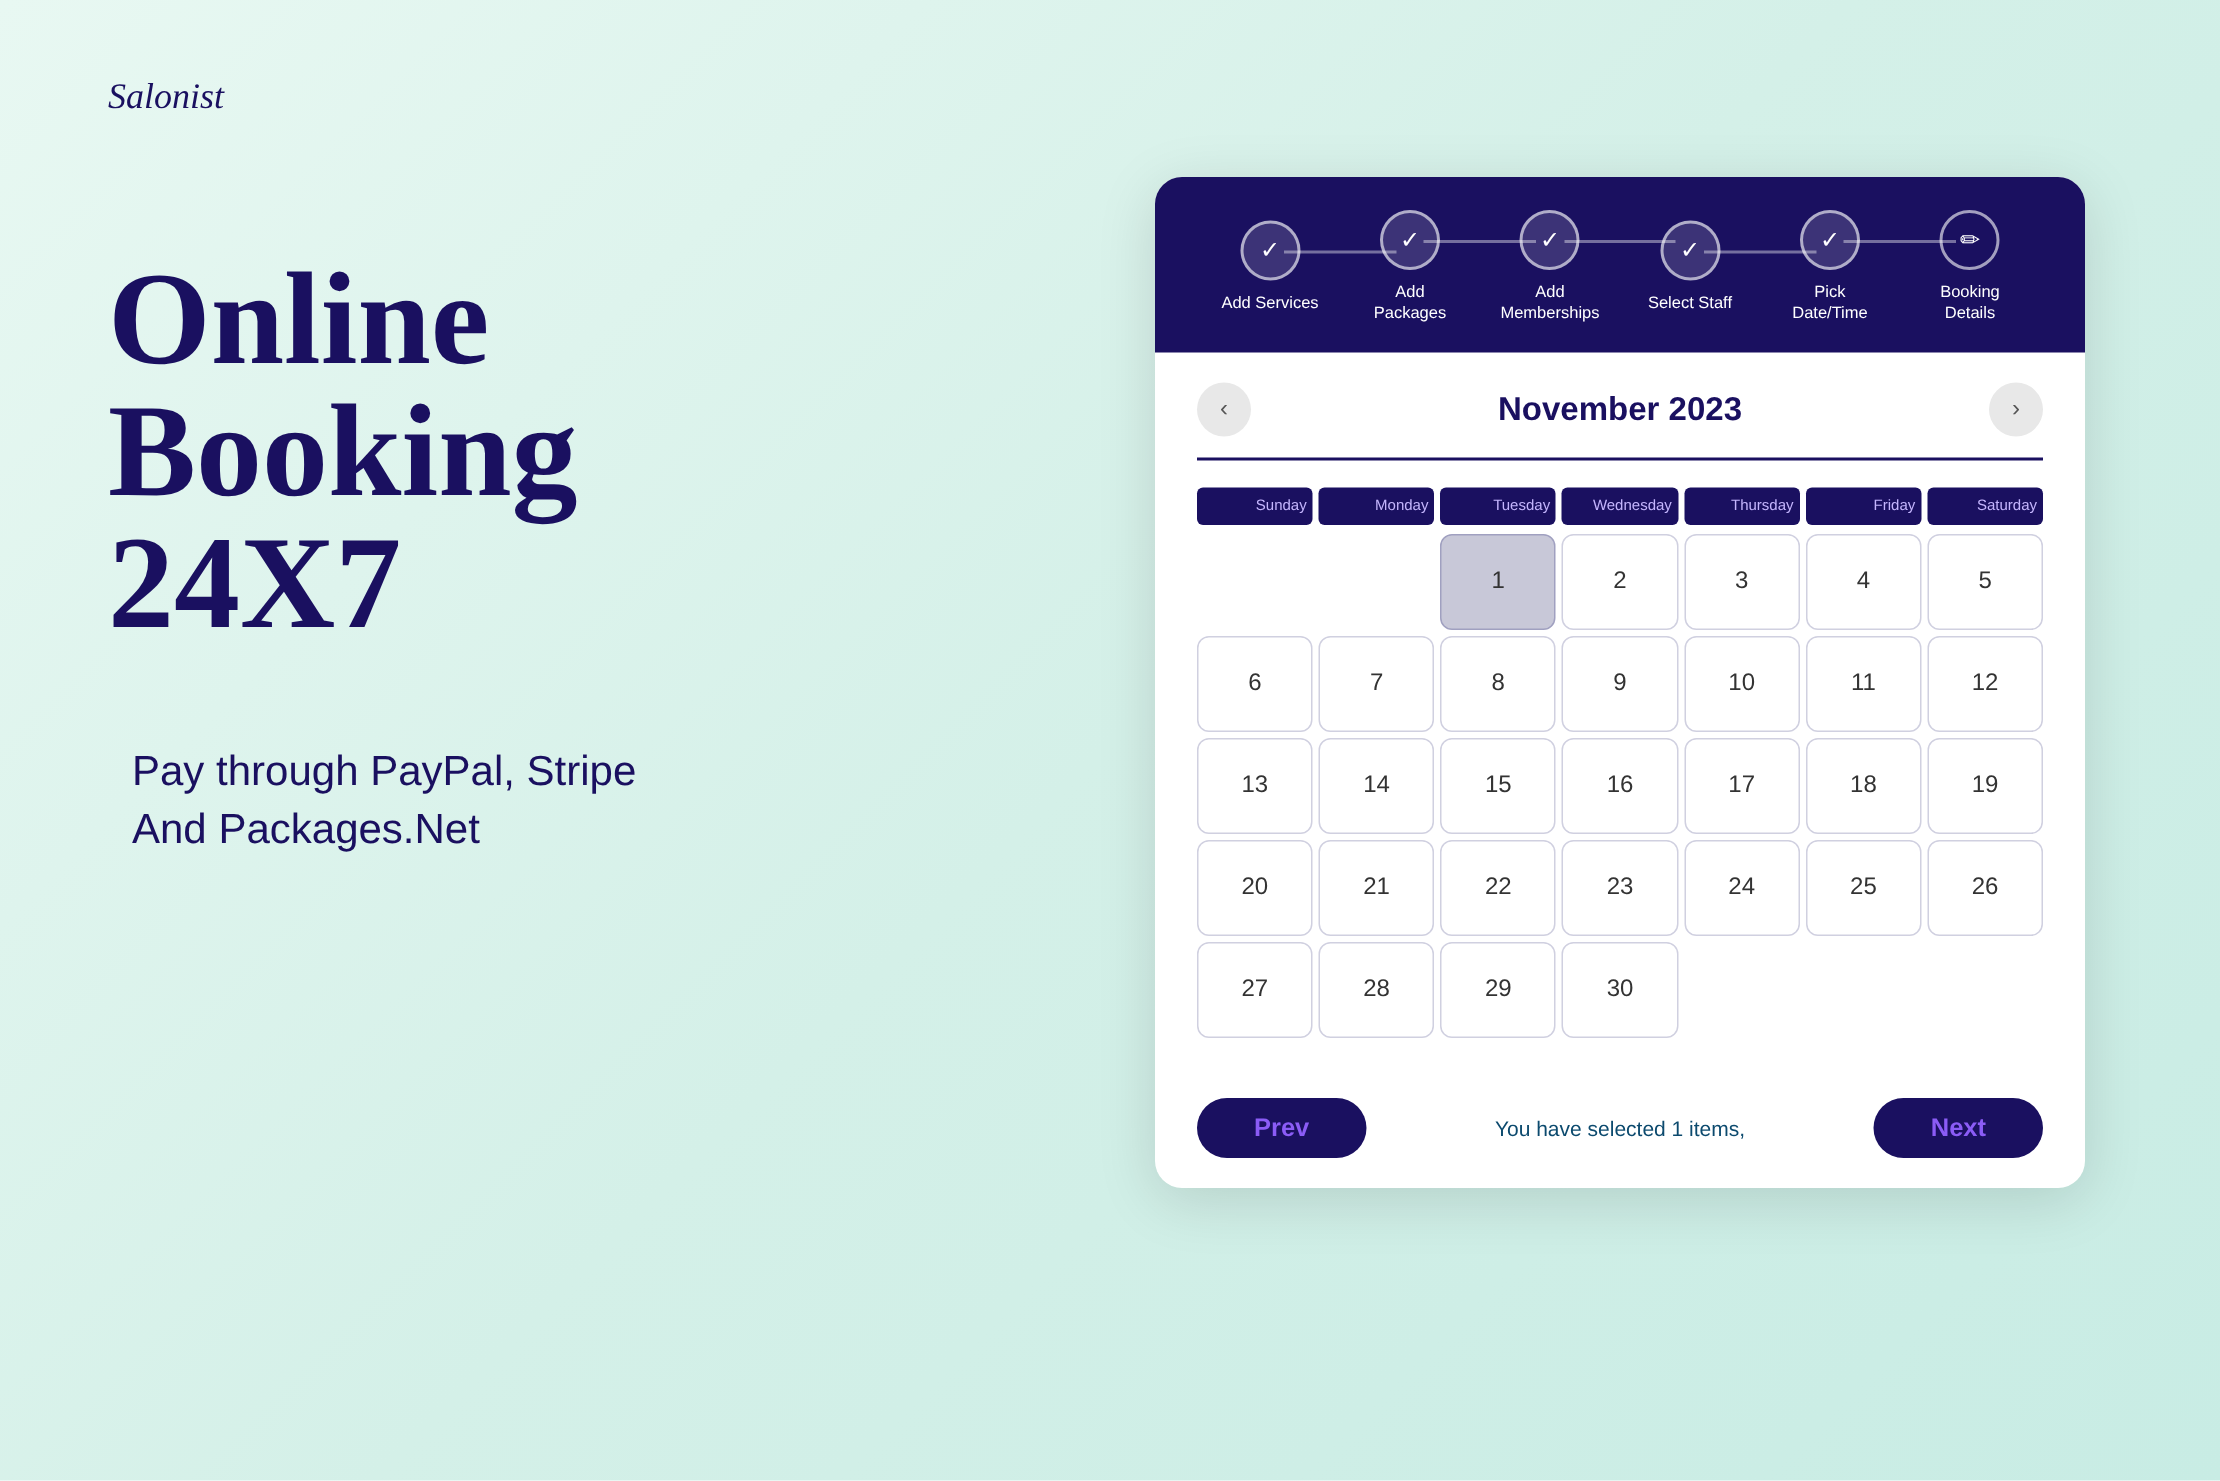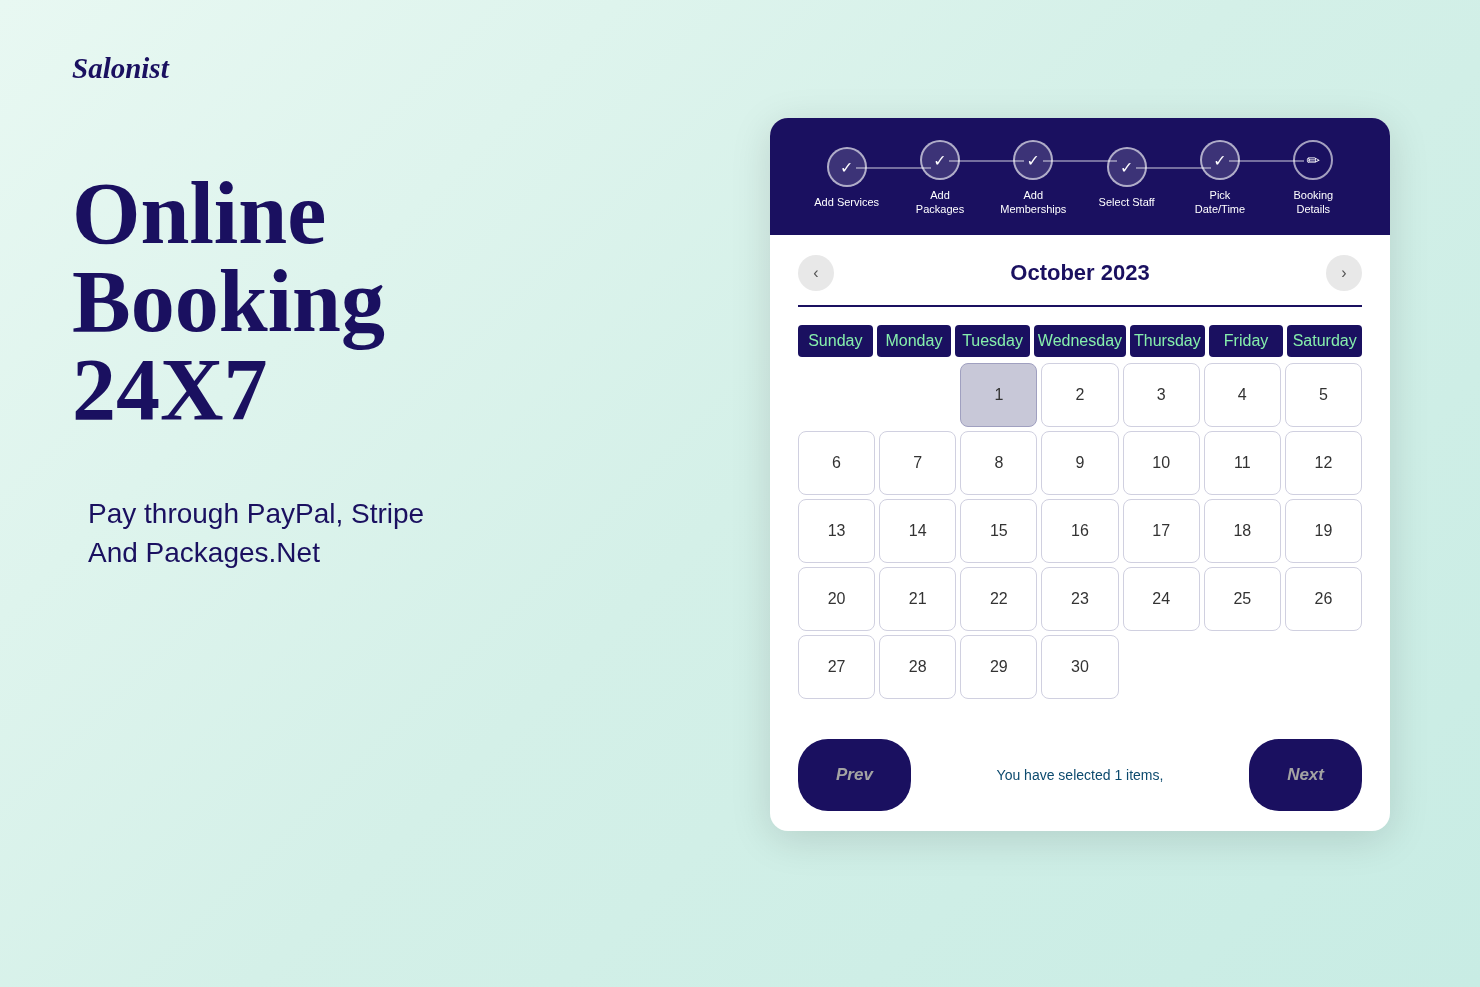--- a/index.html
+++ b/index.html
@@ -13,22 +13,22 @@
     }
 
     
     .logo {
       position: absolute;
       top: 52px;
       left: 72px;
     }
     .logo-text {
       font-family: 'Georgia', serif;
-      font-size: 29px;
-      font-weight: 700;
+      font-size: 24px;
+      font-weight: 400;
       color: #1a1060;
       font-style: italic;
     }
 
     
     .left-content {
       position: absolute;
       top: 170px;
       left: 72px;
     }
@@ -148,24 +148,24 @@
 
     
     .day-headers {
       display: grid;
       grid-template-columns: repeat(7, 1fr);
       gap: 4px;
       margin-bottom: 6px;
     }
     .day-header {
       background: #1a1060;
-      color: #86efac;
-      text-align: center;
+      color: #c4b5fd;
+      text-align: right;
       padding: 7px 4px;
-      font-size: 16px;
+      font-size: 10px;
       font-family: Arial, sans-serif;
       border-radius: 4px;
     }
 
     
     .calendar-grid {
       display: grid;
       grid-template-columns: repeat(7, 1fr);
       gap: 4px;
     }
@@ -195,29 +195,28 @@
 
     
     .booking-footer {
       display: flex;
       align-items: center;
       justify-content: space-between;
       padding: 16px 28px 20px;
     }
     .footer-btn {
       background: #1a1060;
-      color: #a3a3a3;
+      color: #8b5cf6;
       border: none;
       border-radius: 30px;
-      padding: 26px 38px;
+      padding: 10px 38px;
       font-size: 17px;
       font-weight: 700;
       font-family: Arial, sans-serif;
       cursor: pointer;
-      font-style: italic;
     }
     .footer-status {
       font-family: Arial, sans-serif;
       font-size: 14px;
       color: #0c4a6e;
       flex: 1;
       text-align: center;
     }
   </style>
 </head>
@@ -264,21 +263,21 @@
     </div>
     <div class="progress-step">
       <div class="step-circle edit">✏</div>
       <span class="step-label">Booking<br>Details</span>
     </div>
   </div>
 
   <div class="calendar-section">
     <div class="calendar-header">
       <button class="cal-nav-btn">‹</button>
-      <span class="cal-month-title">October 2023</span>
+      <span class="cal-month-title">November 2023</span>
       <button class="cal-nav-btn">›</button>
     </div>
 
     <div class="day-headers">
       <div class="day-header">Sunday</div>
       <div class="day-header">Monday</div>
       <div class="day-header">Tuesday</div>
       <div class="day-header">Wednesday</div>
       <div class="day-header">Thursday</div>
       <div class="day-header">Friday</div>

